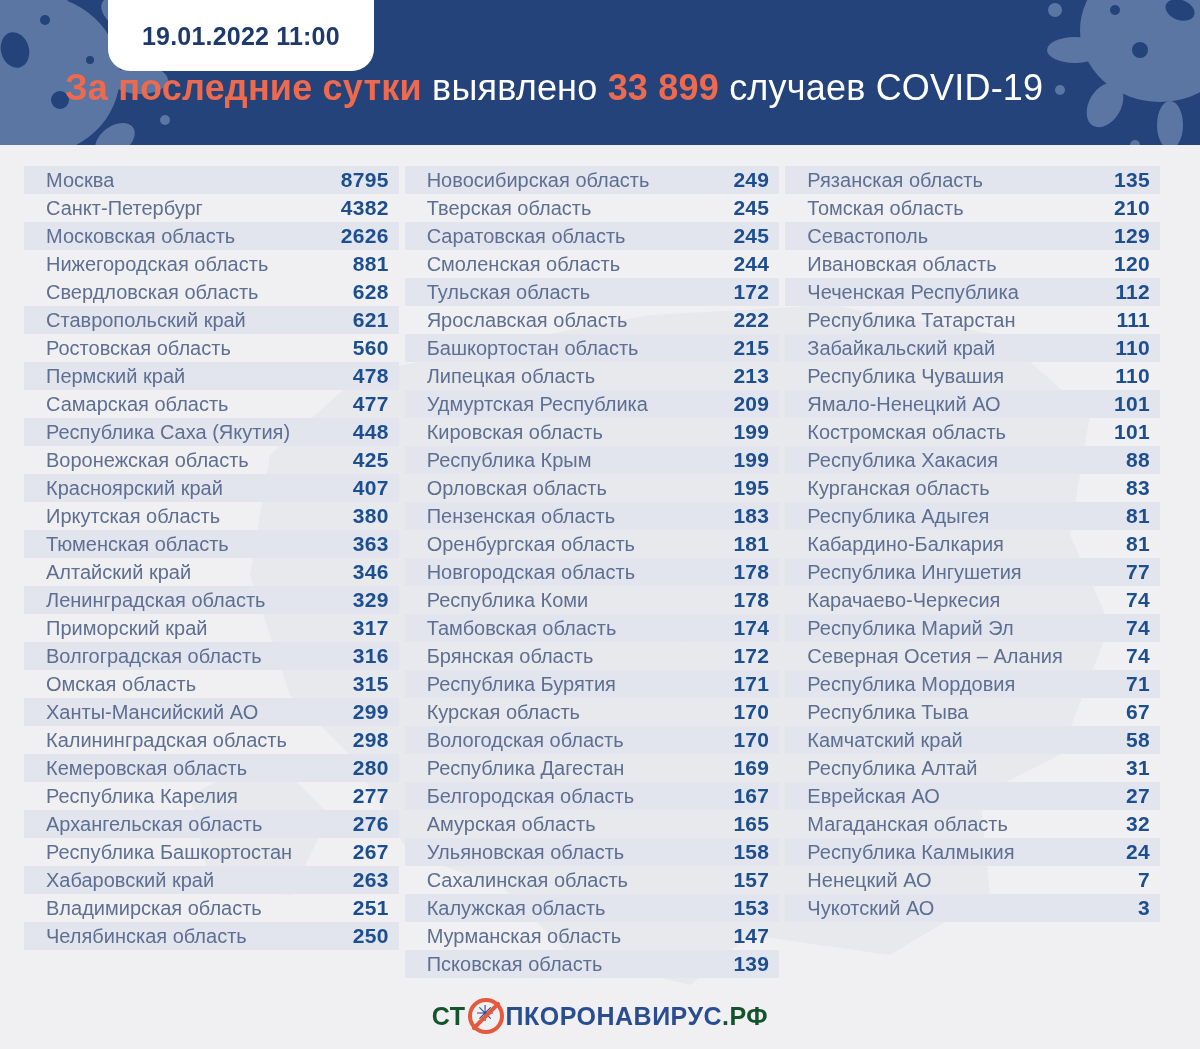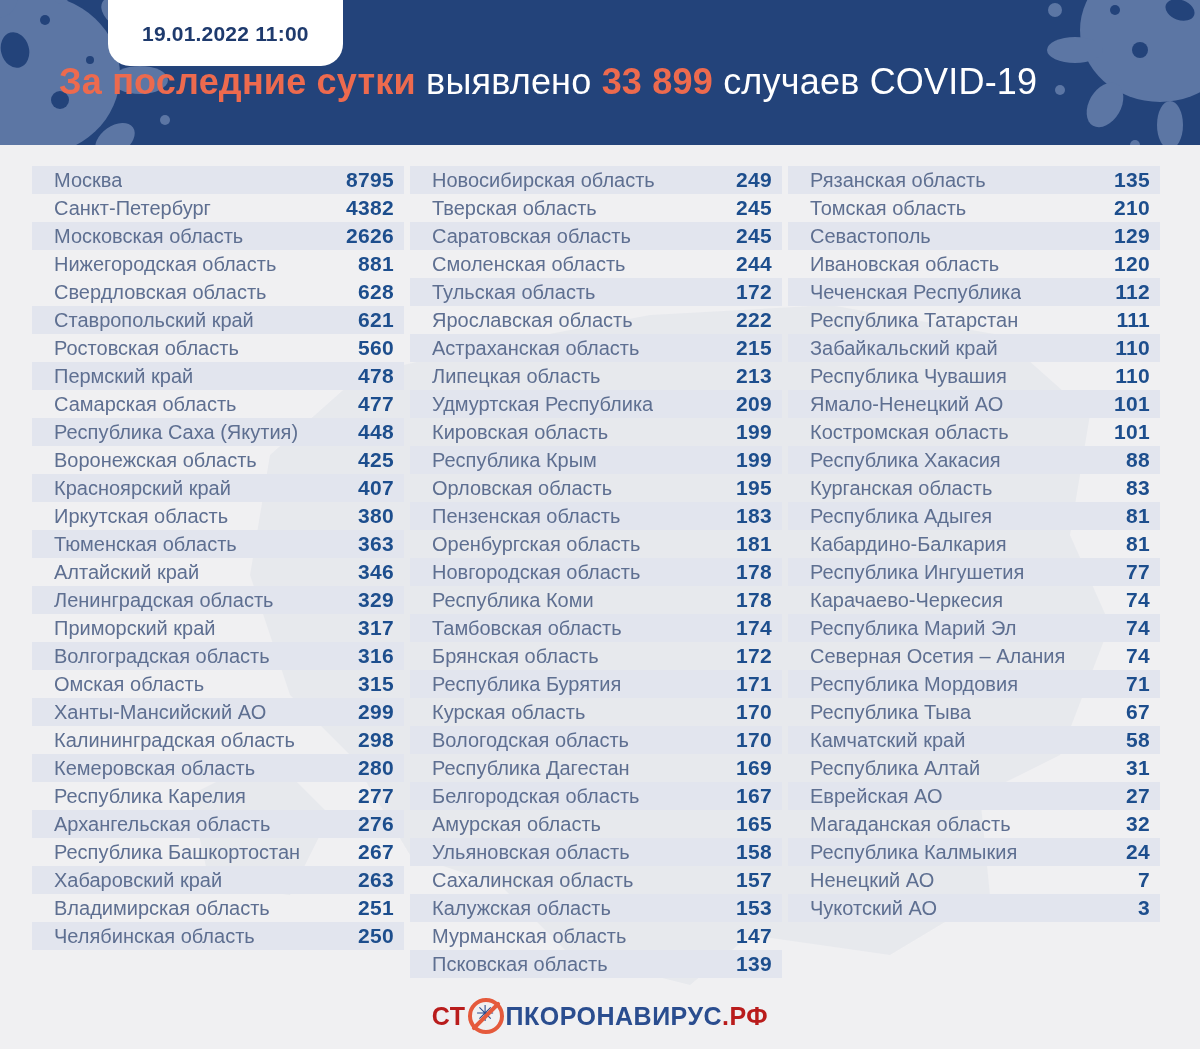--- a/index.html
+++ b/index.html
@@ -26,28 +26,28 @@
     position:absolute;
     left:108px;top:0;
     background:#ffffff;
     border-radius:0 0 22px 22px;
     padding:22px 34px 20px 34px;
     box-sizing:border-box;
     z-index:3;
   }
   .date-badge span{
     color:#1e3a6d;
-    font-size:21px;
+    font-size:25px;
     font-weight:700;
     letter-spacing:.2px;
   }
   .page-title{
     position:absolute;
     left:55px;top:57px;
-    margin:4px;
+    margin:10px;
     font-size:36px;
     font-weight:500;
     color:#ffffff;
     white-space:nowrap;
     z-index:2;
     letter-spacing:.2px;
   }
   .page-title .accent{color:#ed6a4e;font-weight:800;}
 
   
@@ -59,21 +59,21 @@
   .map-watermark{
     position:absolute;
     left:130px;top:50px;
     opacity:.55;
     pointer-events:none;
   }
   .cols{
     position:relative;
     display:flex;
     gap:6px;
-    padding:21px 40px 0 32px;
+    padding:21px 40px 0 24px;
     z-index:2;
   }
   .col{flex:1;min-width:0;}
   .row{
     display:flex;
     align-items:center;
     justify-content:space-between;
     height:28px;
     padding:0 10px 0 22px;
     box-sizing:border-box;
@@ -105,21 +105,21 @@
   }
   .logo{
     display:flex;
     align-items:center;
     font-weight:800;
     font-size:25px;
     letter-spacing:.5px;
     text-transform:uppercase;
     white-space:nowrap;
   }
-  .logo .lg-orange{color:#b91c1c;}
+  .logo .lg-orange{color:#14532d;}
   .logo .lg-blue{color:#2a4d8f;}
   .no-virus{
     position:relative;
     width:36px;height:36px;
     margin:0 2px;
     display:inline-block;
   }
   .no-virus .ring{
     position:absolute;inset:0;
     border:4px solid #e55a3c;
@@ -343,21 +343,21 @@
           </div>
           <div class="row shaded">
             <span class="region">Тульская область</span>
             <span class="value">172</span>
           </div>
           <div class="row">
             <span class="region">Ярославская область</span>
             <span class="value">222</span>
           </div>
           <div class="row shaded">
-            <span class="region">Астраханская область</span>
+            <span class="region">Башкортостан область</span>
             <span class="value">215</span>
           </div>
           <div class="row">
             <span class="region">Липецкая область</span>
             <span class="value">213</span>
           </div>
           <div class="row shaded">
             <span class="region">Удмуртская Республика</span>
             <span class="value">209</span>
           </div>

